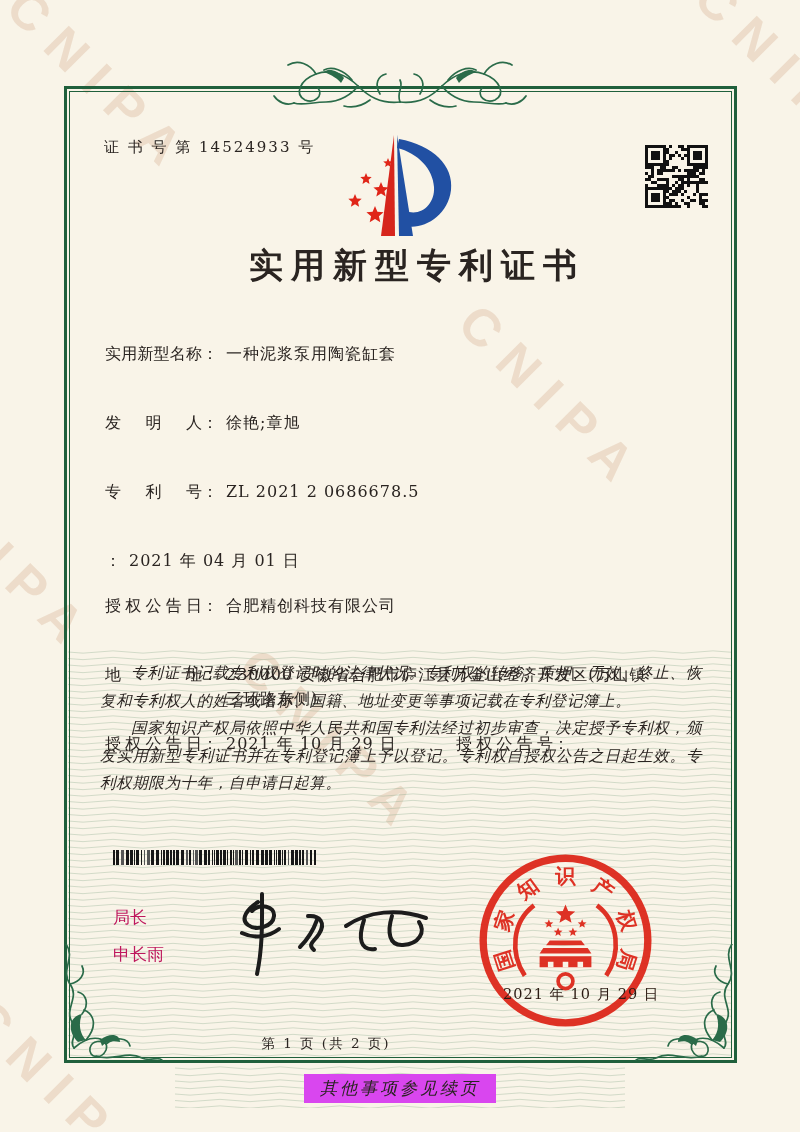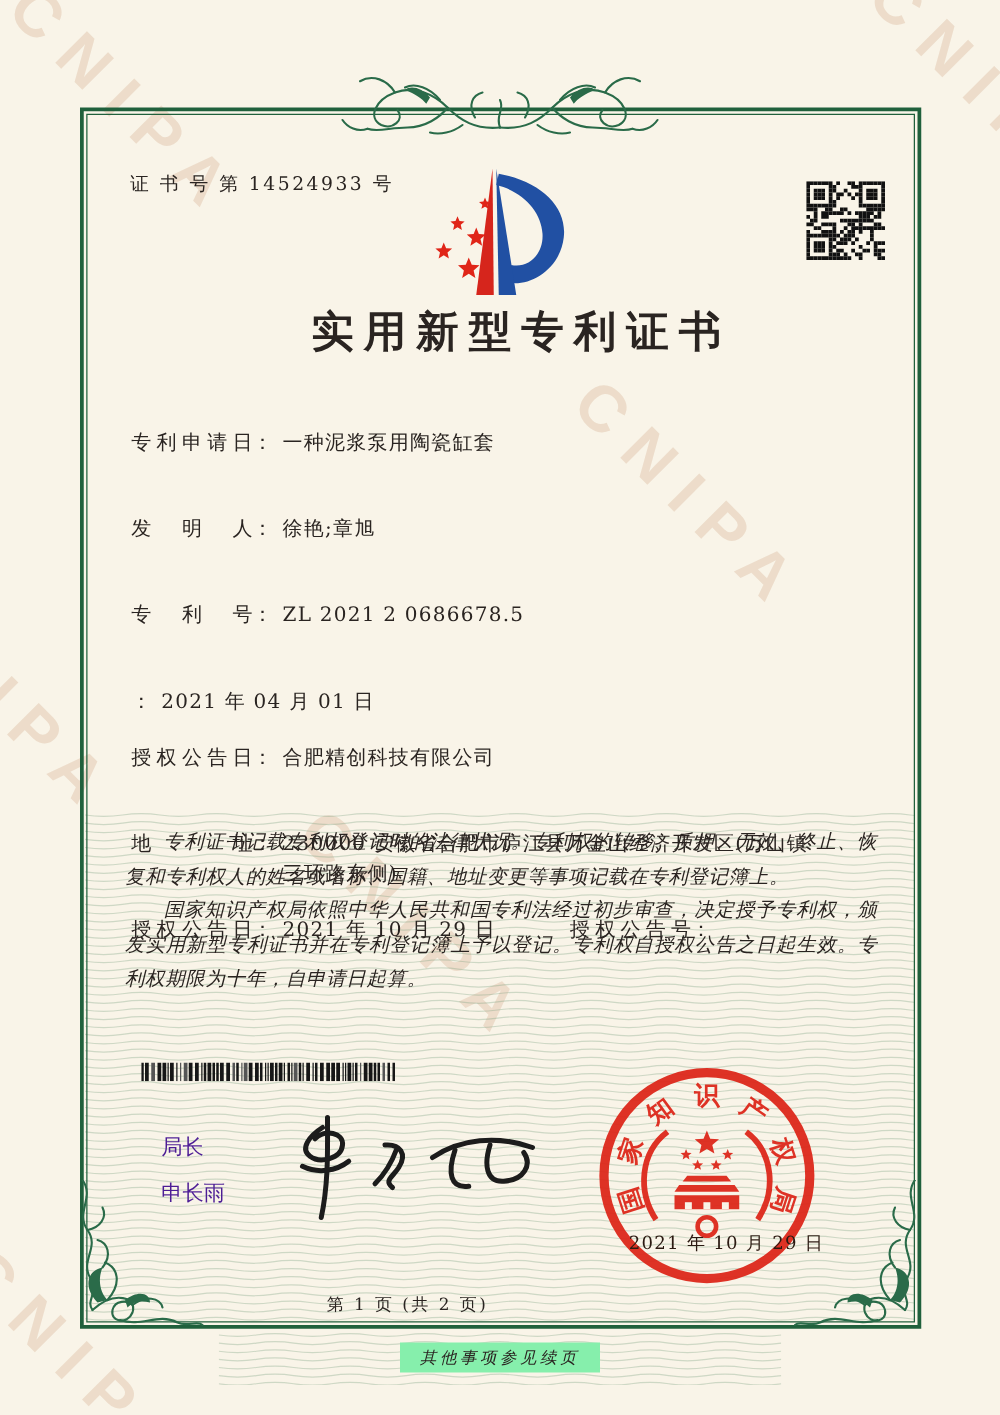--- a/index.html
+++ b/index.html
@@ -23,26 +23,26 @@
   .fields{position:absolute;left:105px;top:342px;width:545px;z-index:6;font-size:16px;line-height:24px;}
   .frow{margin-bottom:21px;display:flex;align-items:flex-start;}
   .flabel{display:inline-block;width:97px;text-align:justify;text-align-last:justify;flex:0 0 97px;}
   .flabel::after{content:"";display:inline-block;width:100%;}
   .colon{flex:0 0 auto;margin-right:8px;}
   .fvalue{letter-spacing:1px;max-width:505px;}
   .grant-pair2{margin-left:59px;display:flex;}
   .bodytext{position:absolute;left:100px;top:660px;width:602px;z-index:6;
             font-size:15.5px;line-height:27.5px;font-style:italic;letter-spacing:.6px;text-align:justify;}
   .bodytext p{margin:0;text-indent:2em;}
-  .signer{position:absolute;left:129px;z-index:6;font-family:"Liberation Sans","DejaVu Sans",sans-serif;
-          font-size:17px;color:#4c1d95;}
+  .signer{position:absolute;left:113px;z-index:6;font-family:"Liberation Sans","DejaVu Sans",sans-serif;
+          font-size:17px;color:#be185d;}
   .pageind{position:absolute;left:0;top:1035px;width:652px;text-align:center;font-size:13.5px;
            letter-spacing:2px;z-index:6;}
   .note{position:absolute;left:0;top:1074px;width:800px;text-align:center;z-index:6;}
-  .note span{display:inline-block;background:#86efac;padding:3px 16px;font-size:13px;
+  .note span{display:inline-block;background:#d946ef;padding:3px 16px;font-size:17px;
              font-style:italic;letter-spacing:3px;}
   .sealdate{position:absolute;left:503px;top:985px;width:140px;font-size:14.5px;letter-spacing:1px;
             color:#2b1a12;z-index:9;white-space:nowrap;}
   svg{display:block;}
 </style>
 </head>
 <body>
 
 <span class="wm" style="left:100px;top:82px;">CNIPA</span>
 <span class="wm" style="left:788px;top:72px;">CNIPA</span>
@@ -380,21 +380,21 @@
     <rect x="33" y="60" width="3" height="3" fill="#111"></rect>
     <rect x="42" y="60" width="3" height="3" fill="#111"></rect>
     <rect x="57" y="60" width="3" height="3" fill="#111"></rect>
     <rect x="60" y="60" width="3" height="3" fill="#111"></rect>
   </svg>
 
 <div class="title">实用新型专利证书</div>
 
 <div class="fields">
   <div class="frow">
-    <span class="flabel">专利申请日</span>
+    <span class="flabel">实用新型名称</span>
       <span class="colon">：</span>
     <span class="fvalue">一种泥浆泵用陶瓷缸套</span>
   </div>
   <div class="frow">
     <span class="flabel">发明人</span>
       <span class="colon">：</span>
     <span class="fvalue">徐艳;章旭</span>
   </div>
   <div class="frow">
     <span class="flabel">专利号</span>

